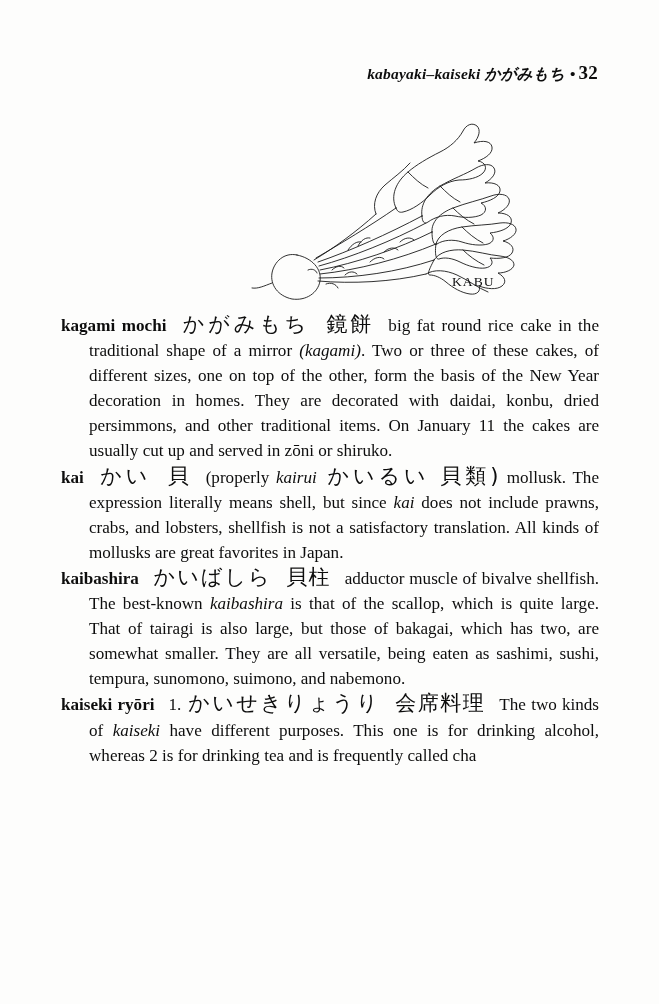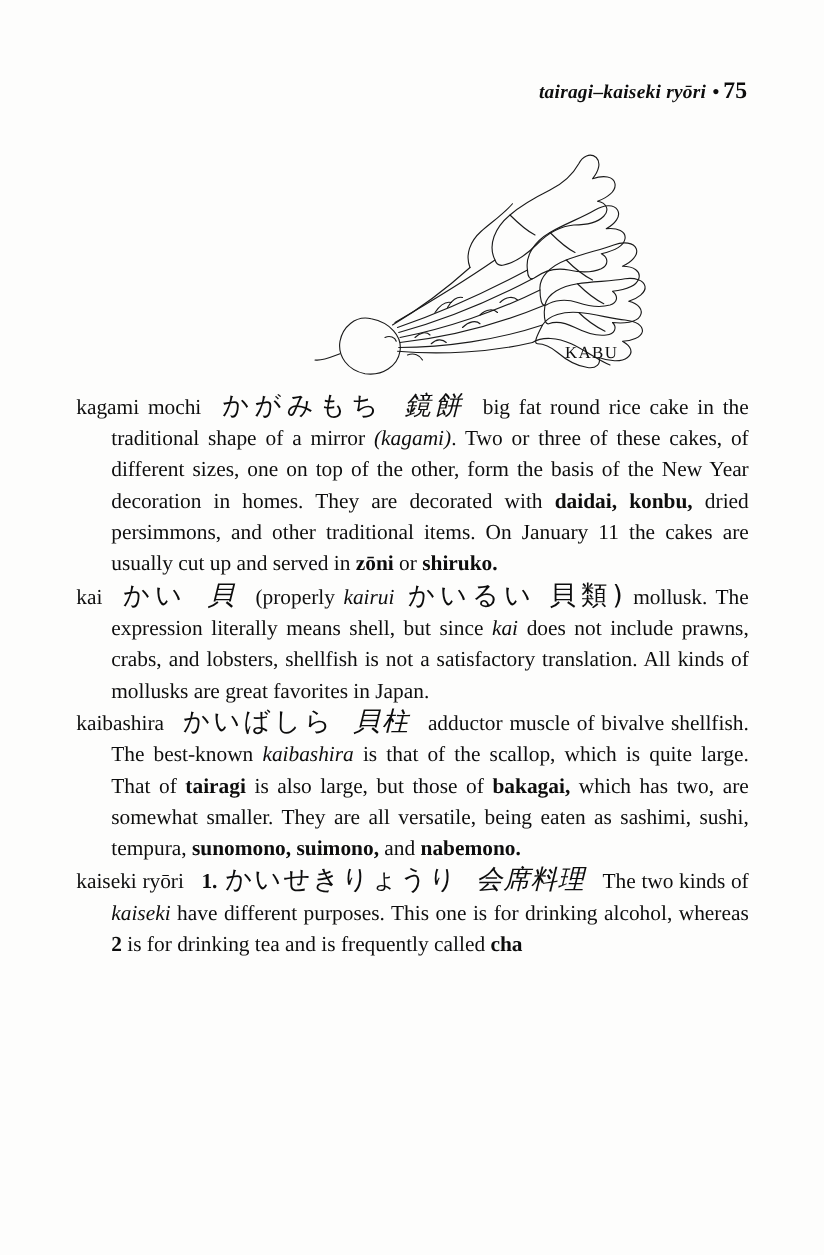--- a/index.html
+++ b/index.html
@@ -71,38 +71,38 @@
     text-justify: inter-word;
     padding-left: 28px;
     text-indent: -28px;
     margin: 0;
     -webkit-hyphens: none;
     hyphens: none;
   }
   .entry + .entry { margin-top: 0; }
 
   .hw {
-    font-weight: normal;
+    font-weight: bold;
   }
   .it { font-style: italic; }
-  .bd { font-weight: bold; }
+  .bd { font-weight: normal; }
   .kana, .kanji {
     font-family: "DejaVu Sans", sans-serif;
     font-size: 21px;
     letter-spacing: 1.6px;
   }
-  .kanji { letter-spacing: 0.6px; font-style: italic; }
+  .kanji { letter-spacing: 0.6px; }
   .spw { display: inline-block; width: 14px; }
   .spn { display: inline-block; width: 6px; }
 </style>
 </head>
 <body>
 
 <div class="running-head">
-  <span>tairagi–kaiseki ryōri</span><span class="sep">•</span><span class="folio">75</span>
+  <span>kabayaki–kaiseki かがみもち</span><span class="sep">•</span><span class="folio">32</span>
 </div>
 
 <div class="figure">
   <svg width="340" height="200" viewBox="0 0 340 200" fill="none" stroke="#1a1a1a" stroke-width="0.9" stroke-linecap="round" stroke-linejoin="round">
 
     <path d="M97 155 C84 152 74 162 72 173 C70 185 78 196 92 199 C106 201 118 193 120 181
              C122 169 112 158 97 155 Z"></path>
     <path d="M72 183 C64 186 58 189 52 188"></path>
 
     <path d="M118 162 C150 151 188 134 222 116"></path>

